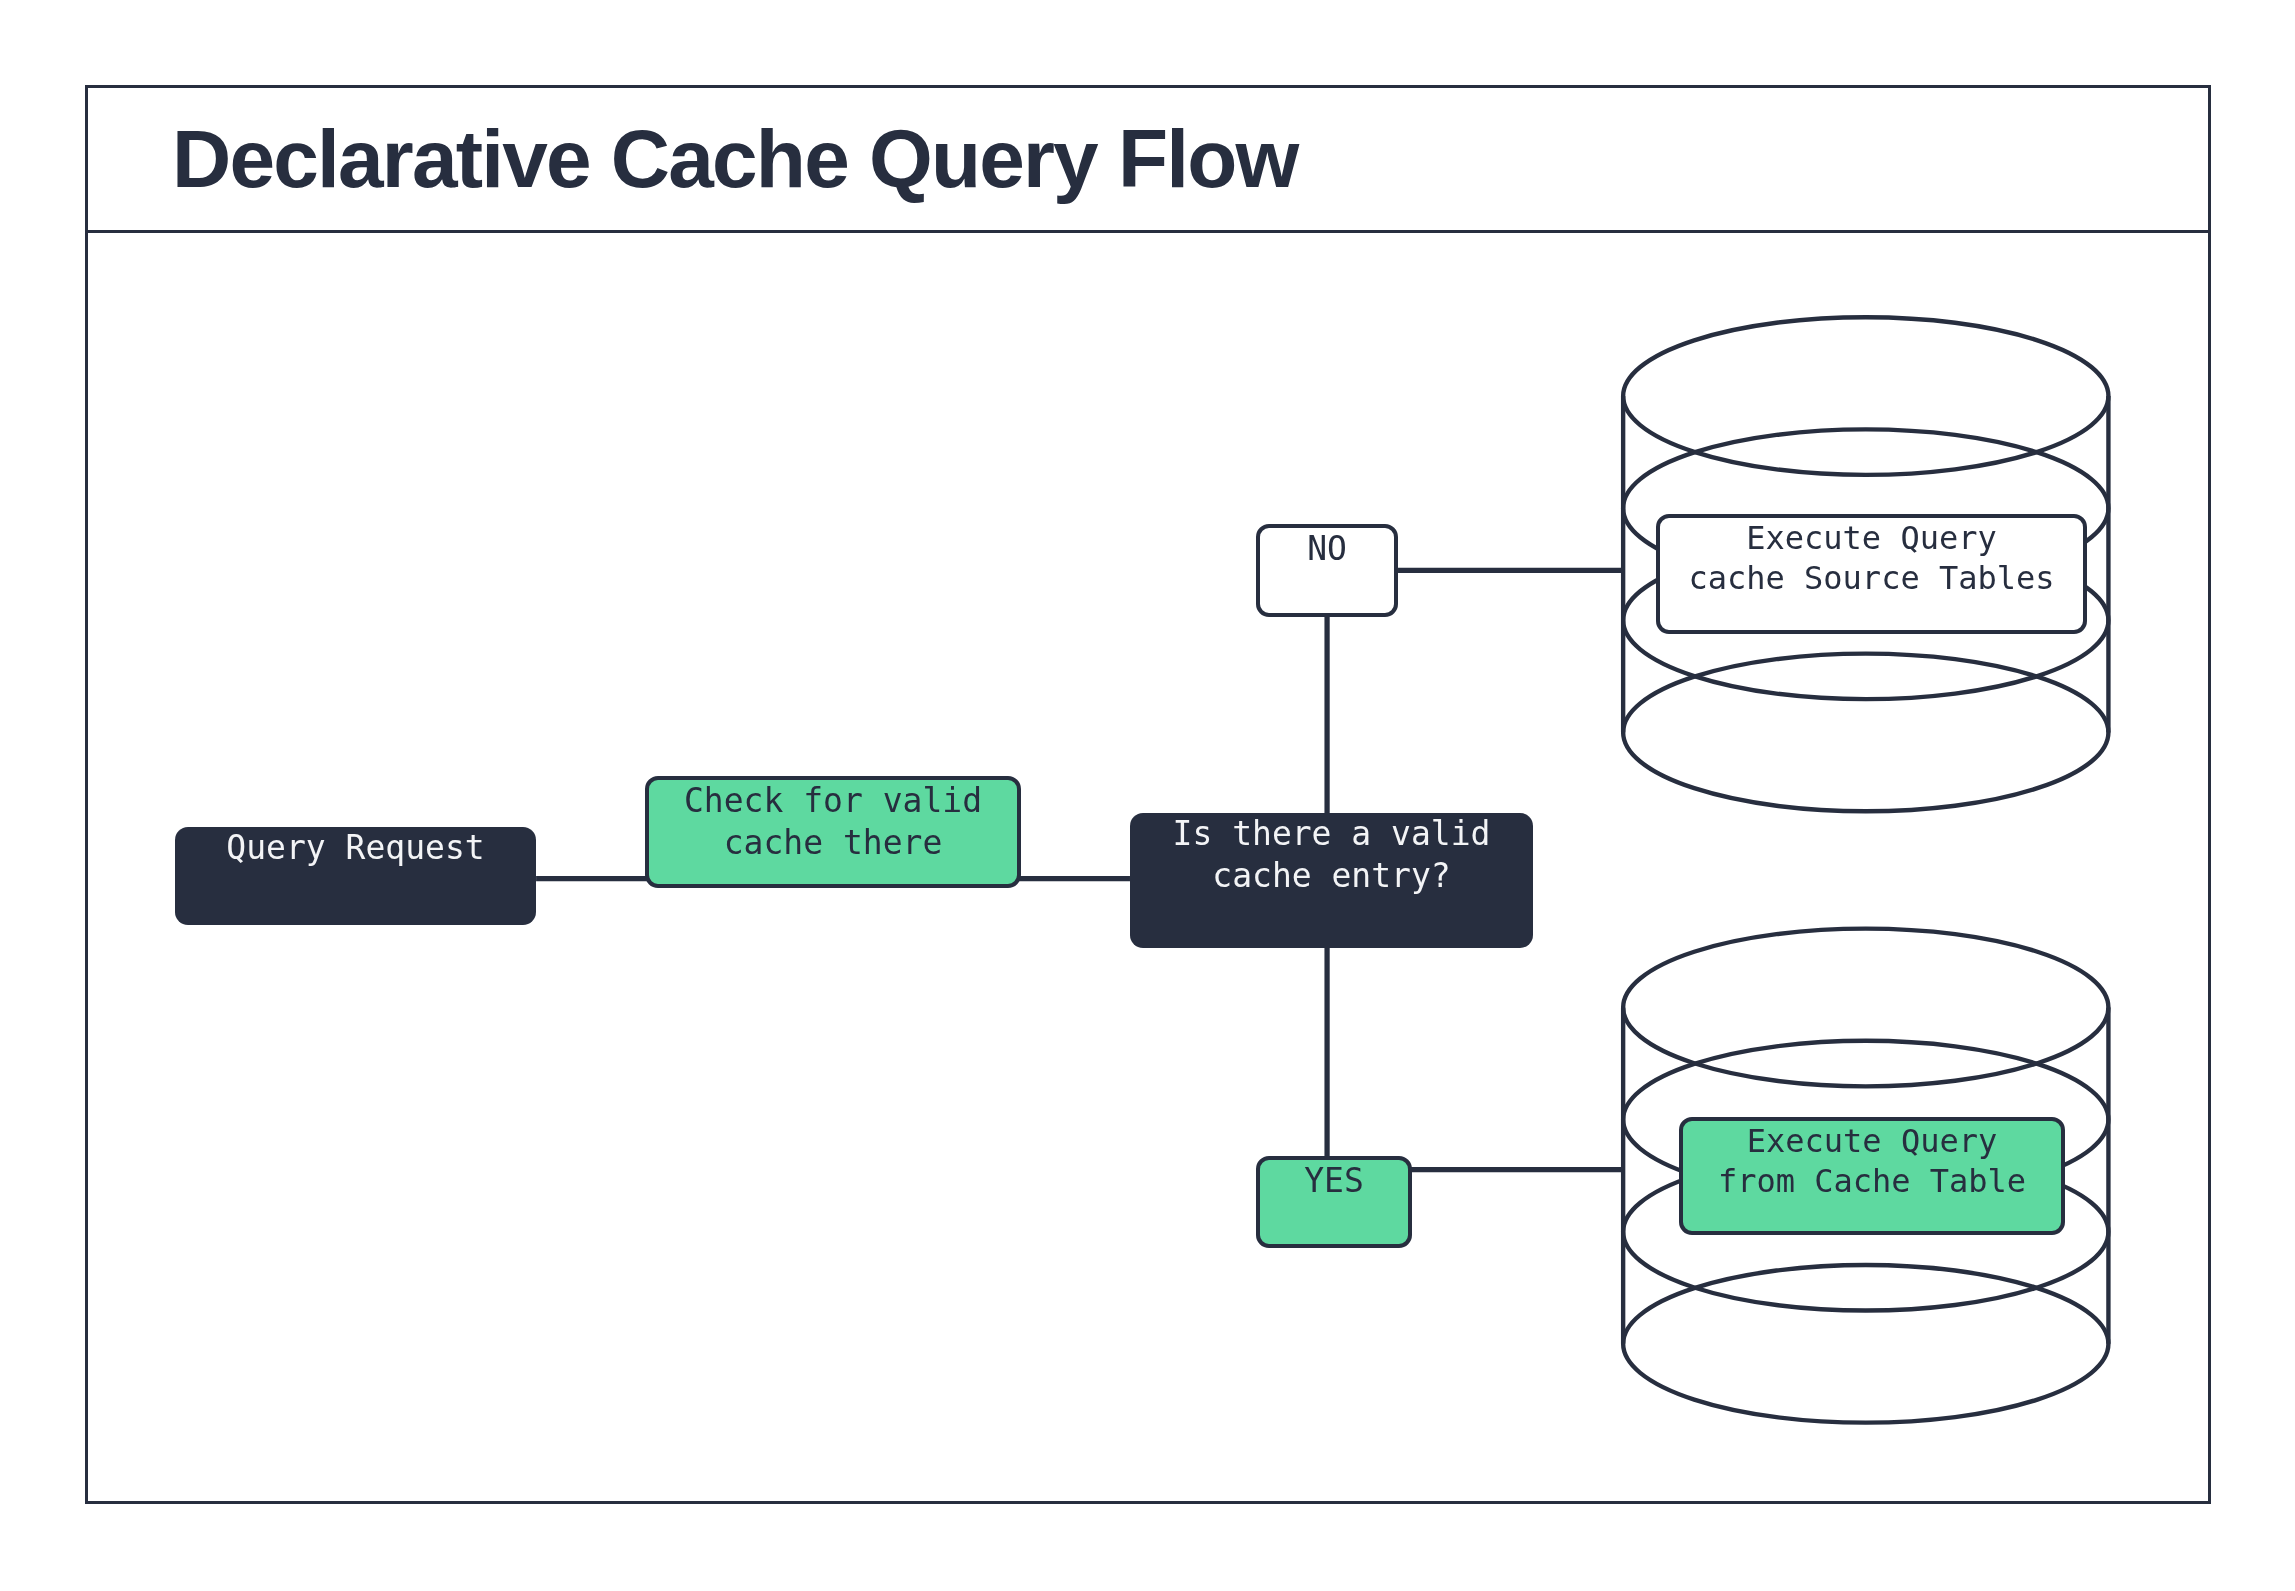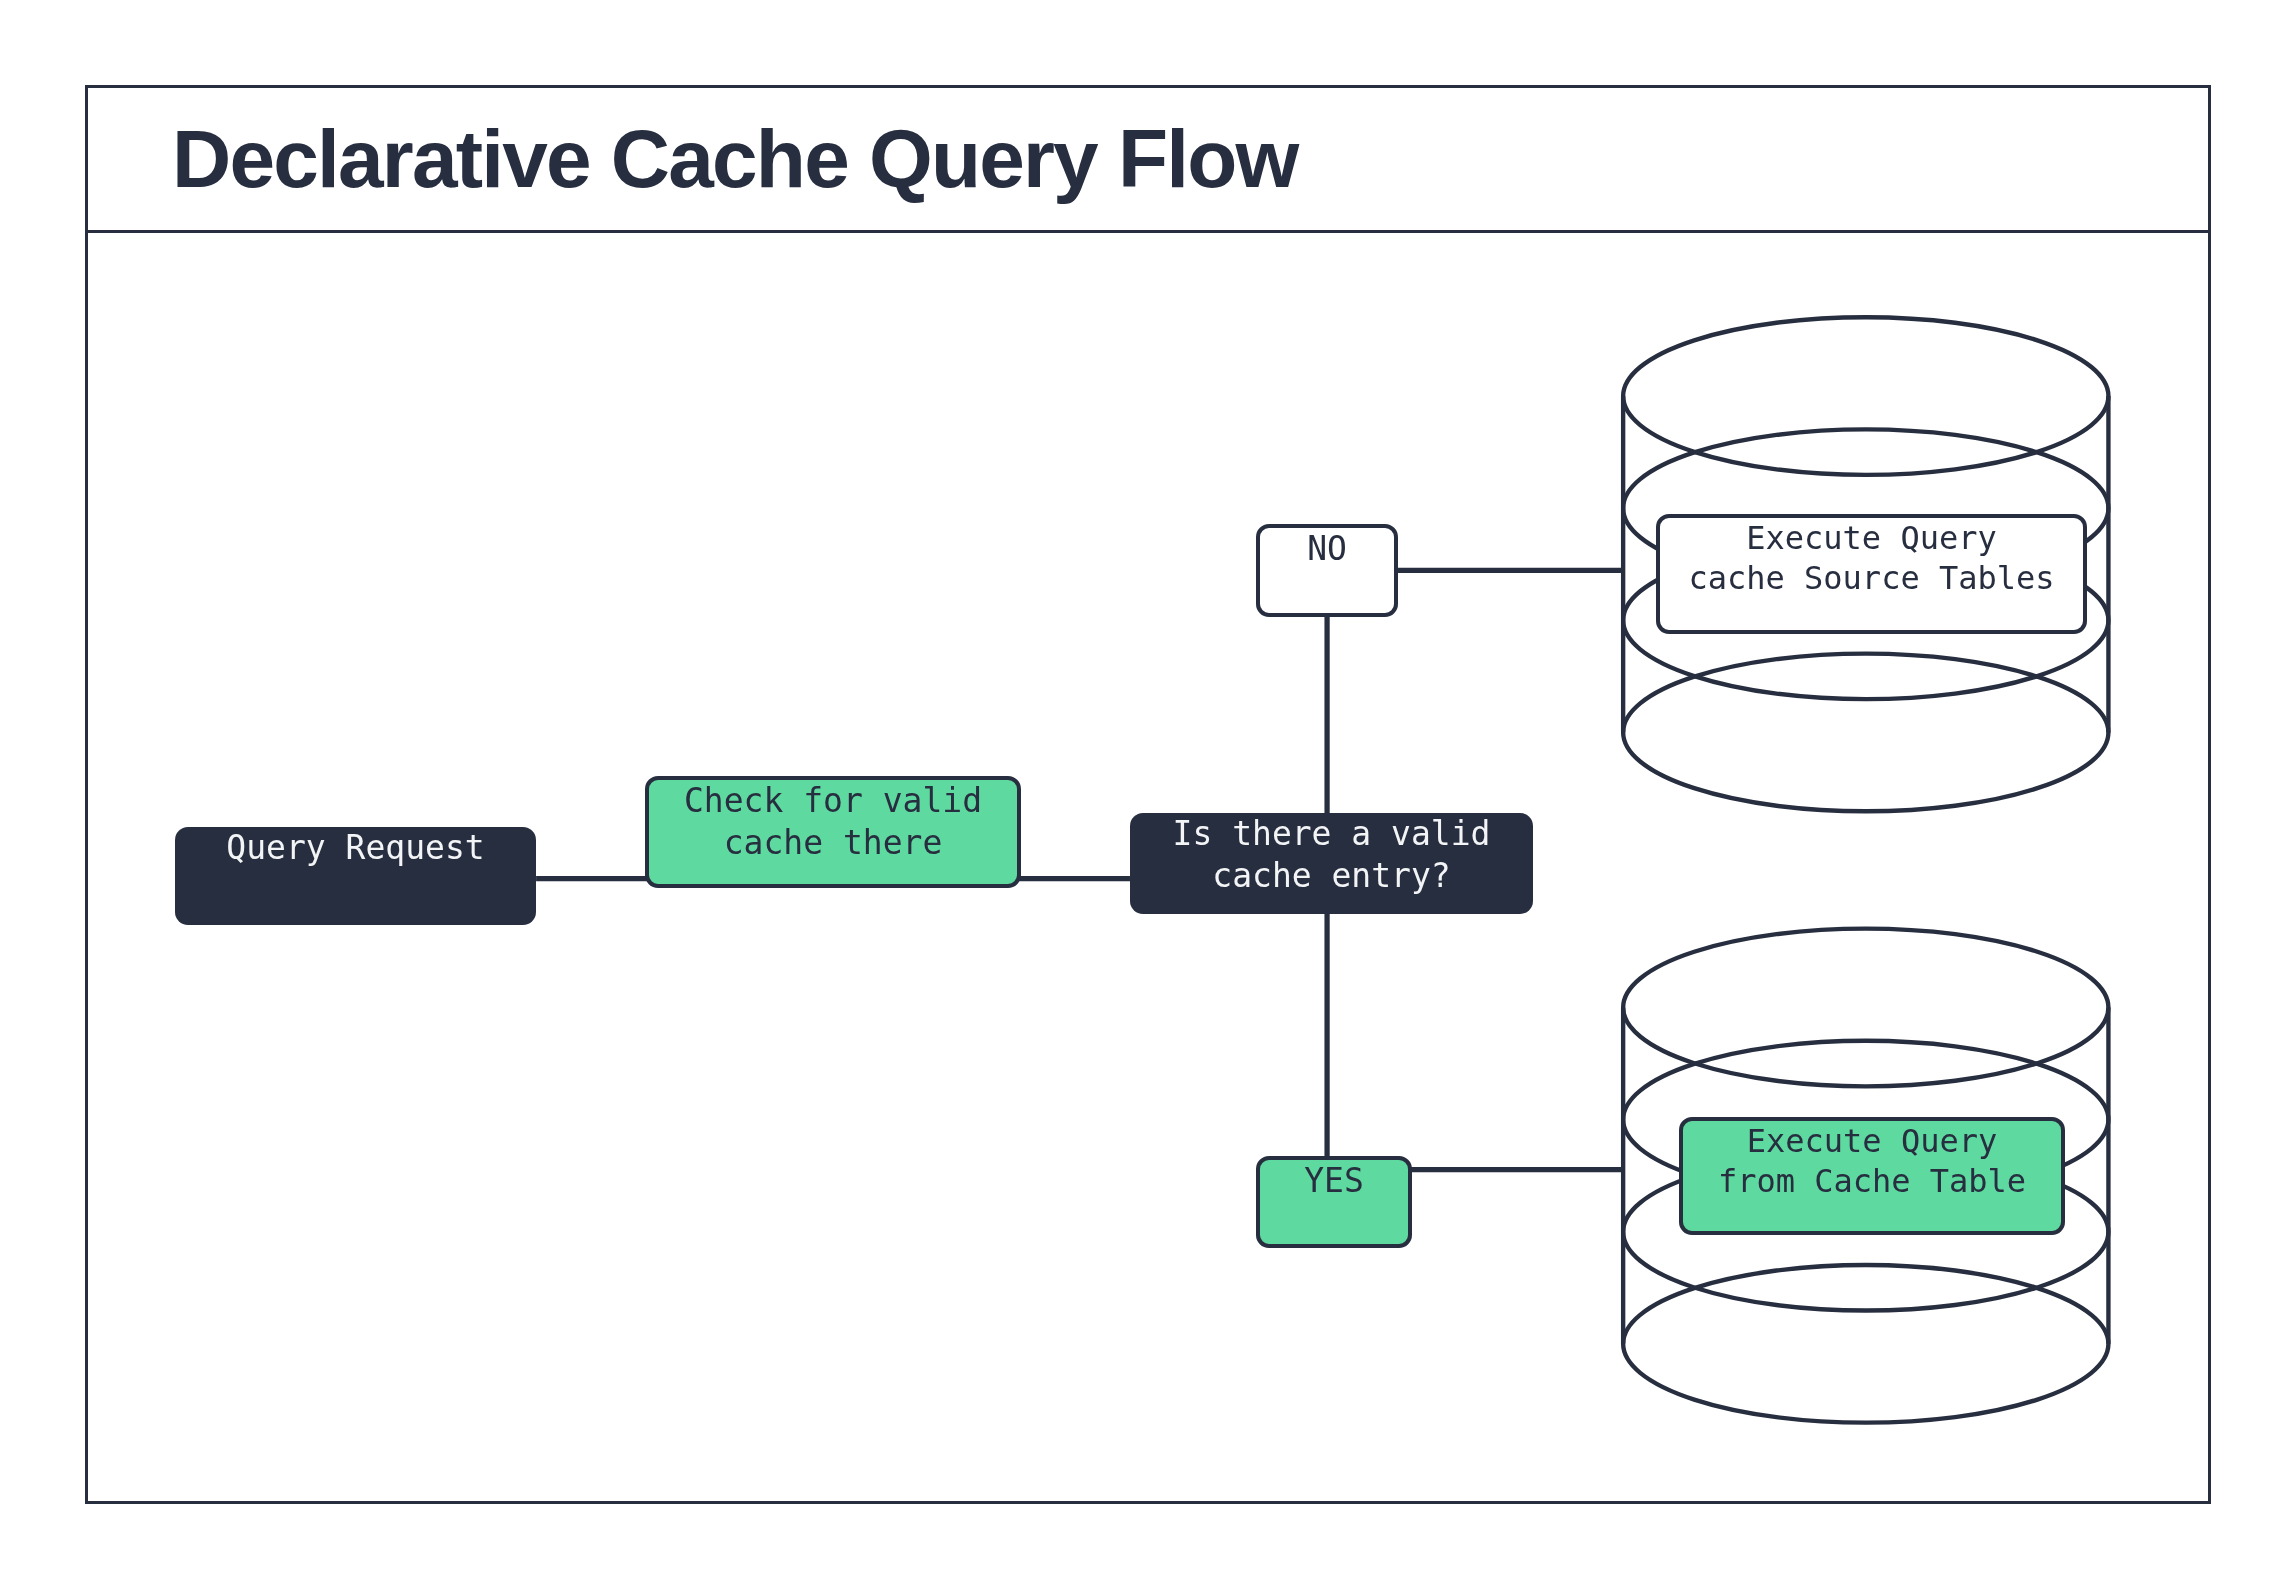--- a/index.html
+++ b/index.html
@@ -81,21 +81,21 @@
     border:4.4px solid var(--dark);
     color:var(--dark);
   }
   .node--white{
     background:var(--bg);
     border:4.4px solid var(--dark);
     color:var(--dark);
   }
   .node--query    {left:175px;  top:827px;  width:361px; height:98px;}
   .node--check    {left:645px;  top:776px;  width:376px; height:112px;}
-  .node--decision {left:1130px; top:813px;  width:403px; height:101px;}
+  .node--decision {left:1130px; top:813px;  width:403px; height:135px;}
   .node--no       {left:1256px; top:524px;  width:142px; height:93px;}
   .node--yes      {left:1256px; top:1156px; width:156px; height:92px;}
   .node--srclabel {left:1656px; top:514px;  width:431px; height:120px; font-size:32px;}
   .node--cachelabel{left:1679px;top:1117px; width:386px; height:118px; font-size:32px;}
 </style>
 </head>
 <body>
 
 <div class="stage">
 

